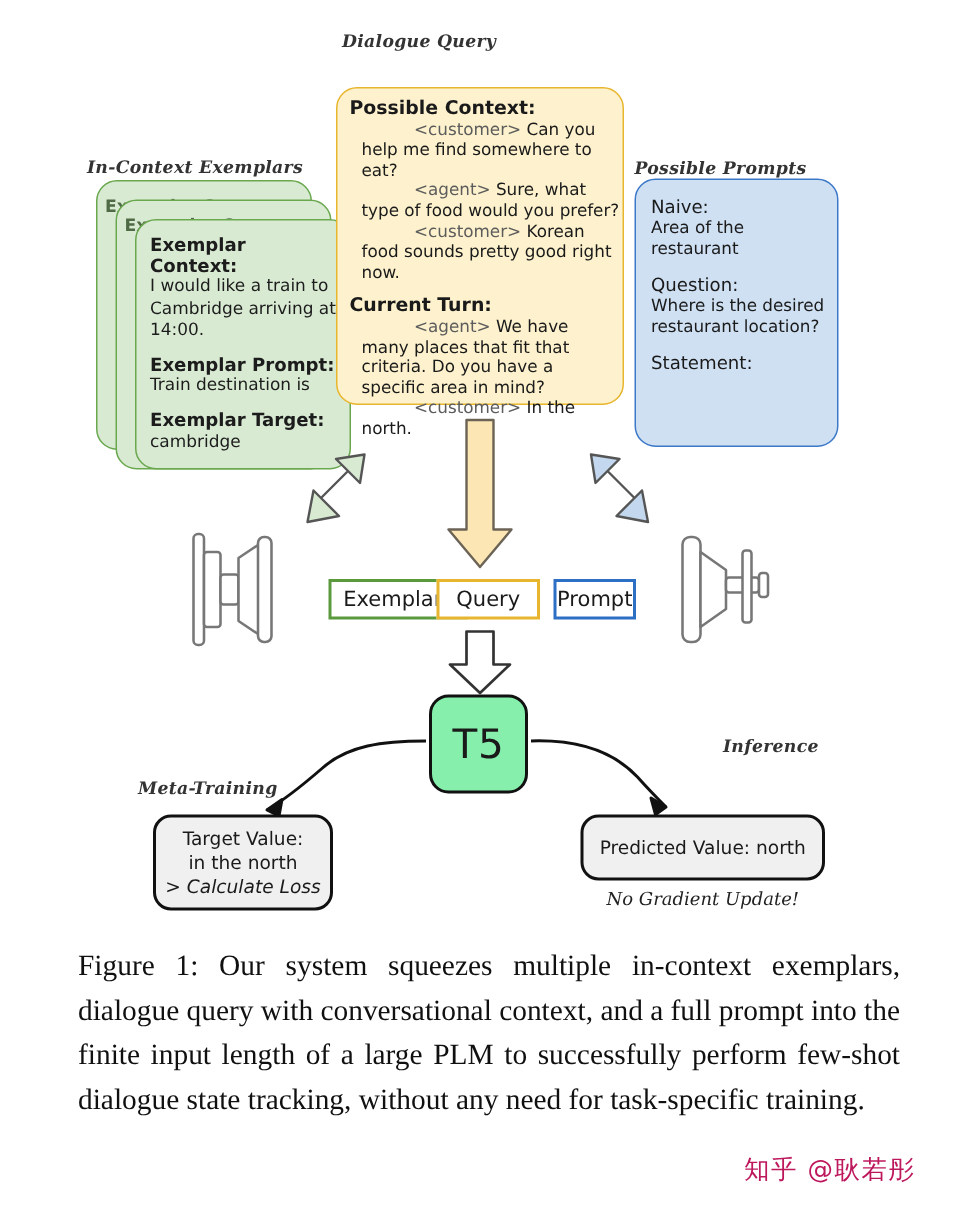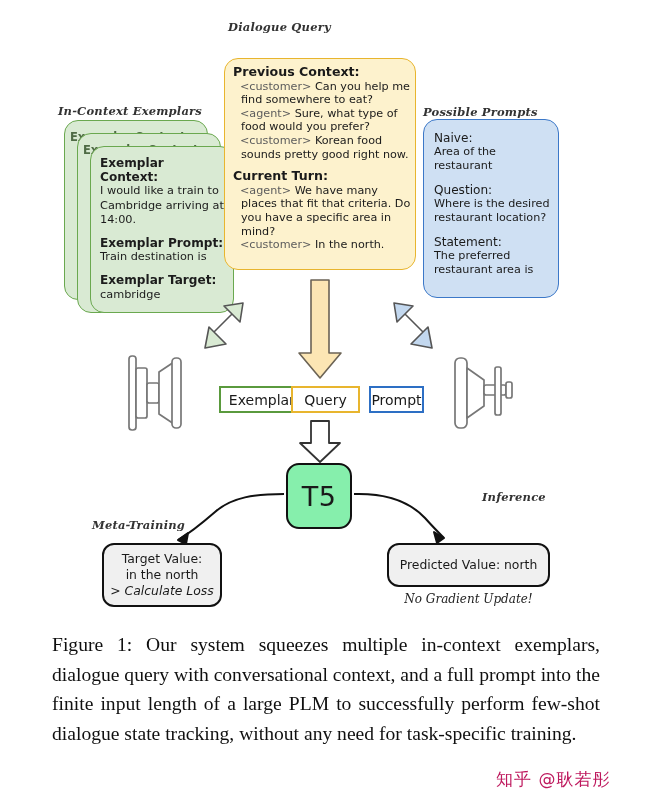--- a/index.html
+++ b/index.html
@@ -63,21 +63,21 @@
     background:#fdf2cd;
     border:1.6px solid #e8b52e;
     border-radius:14px;
   }
   .q-body {
     position:absolute; left:233px; top:65px; width:180px;
     font-size:11.2px; line-height:13.6px;
   }
   .q-body .hd { font-weight:700; font-size:12.6px; display:block; margin-bottom:1px; }
   .q-body .turn { display:block; padding-left:8px; text-indent:-1px; }
-  .q-body .tag { color:#5c5c5c; }
+  .q-body .tag { color:#5c5c5c;margin-left:36px; }
   .q-body .gap { display:block; height:8px; }
 
   
   #prompt-box {
     position:absolute; left:423px; top:119px; width:136px; height:179px;
     background:#cfe0f3;
     border:1.8px solid #3c78c8;
     border-radius:14px;
   }
   .p-body {
@@ -169,21 +169,21 @@
     <span class="gap"></span>
     <span class="hd">Exemplar Prompt:</span>
     <span>Train destination is</span>
     <span class="gap"></span>
     <span class="hd">Exemplar Target:</span>
     <span>cambridge</span>
   </div>
 
   <div id="query-box"></div>
   <div class="q-body">
-    <span class="hd">Previous Context:</span>
+    <span class="hd">Possible Context:</span>
     <span class="turn">
       <span class="tag">&lt;customer&gt;</span>
       <span>Can you help me find somewhere to eat?</span>
     </span>
     <span class="turn">
       <span class="tag">&lt;agent&gt;</span>
       <span>Sure, what type of food would you prefer?</span>
     </span>
     <span class="turn">
       <span class="tag">&lt;customer&gt;</span>
@@ -203,21 +203,20 @@
 
   <div id="prompt-box"></div>
   <div class="p-body">
     <span class="hd">Naive:</span>
     <span>Area of the restaurant</span>
     <span class="gap"></span>
     <span class="hd">Question:</span>
     <span>Where is the desired restaurant location?</span>
     <span class="gap"></span>
     <span class="hd">Statement:</span>
-    <span>The preferred restaurant area is</span>
   </div>
 
   <svg class="over" viewBox="0 0 651 620" xmlns="http://www.w3.org/2000/svg" aria-hidden="true">
 
     <g>
       <path d="M214 332 L232 314 L240 322 L243 303 L224 306 L232 314 L214 332 L226 344 L205 348 L209 327 Z" fill="#d9ead3" stroke="#555" stroke-width="1.6" stroke-linejoin="round"></path>
     </g>
 
     <g>
       <path d="M311 280 L329 280 L329 353 L341 353 L320 378 L299 353 L311 353 Z" fill="#fce6b4" stroke="#6b6355" stroke-width="1.6" stroke-linejoin="round"></path>

